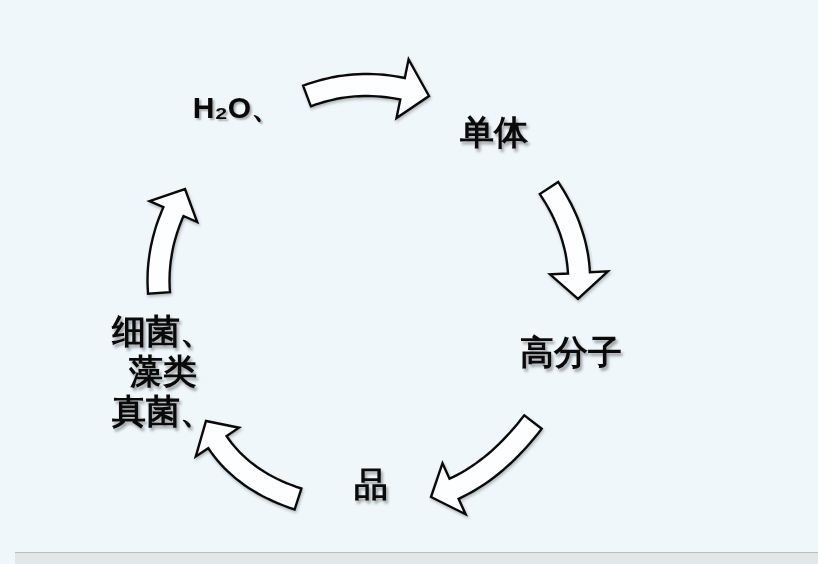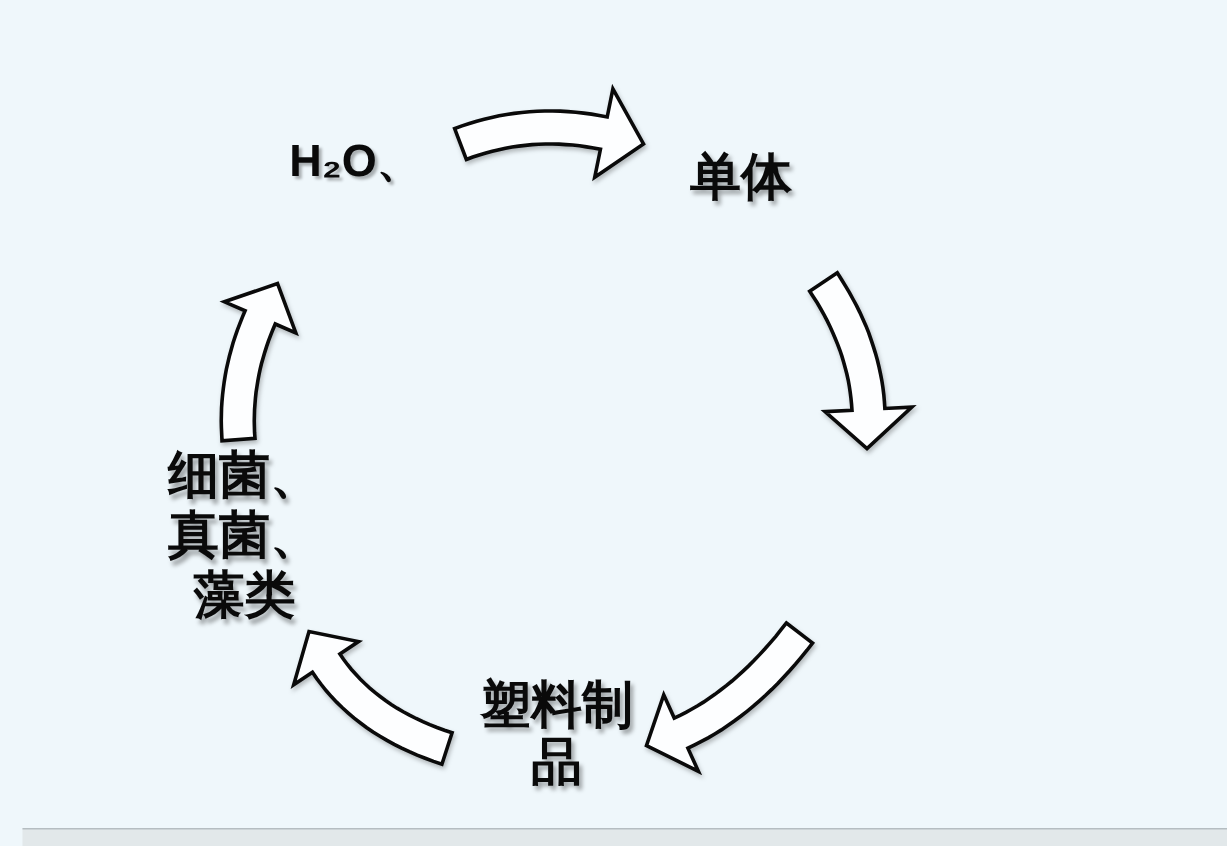--- a/index.html
+++ b/index.html
@@ -4,21 +4,21 @@
 <style>
   html,body{margin:0;padding:0;}
   body{width:818px;height:564px;overflow:hidden;background:var(--bg,#eff7fb);position:relative;}
   .stage{position:absolute;left:15px;top:0;width:818px;height:564px;}
   .footer-strip{position:absolute;left:0;top:552px;width:818px;height:12px;
     background:var(--footer,#e2e8ea);border-top:1px solid var(--line,#b5bdc1);z-index:0;}
   svg.arrow-layer{position:absolute;left:0;top:0;z-index:1;}
   svg.arrow-layer path{filter:drop-shadow(1.5px 2px 1.5px rgba(0,0,0,0.25));}
   .node{position:absolute;z-index:2;font-weight:bold;color:var(--text,#0a0a0a);white-space:nowrap;}
   .cjk{font-family:"Liberation Serif",serif;font-size:34px;line-height:38px;
-    text-shadow:2px 3px 3px rgba(0,0,0,0.35);}
+    text-shadow:2px 3px 3px rgba(0,0,0,0.35);margin-top:14px;}
   .sans{font-family:"Liberation Sans",sans-serif;font-size:30px;line-height:40px;
     text-shadow:2px 2px 2px rgba(0,0,0,0.3);}
   .center{text-align:center;}
   .node-water{left:162px;top:88px;width:120px;}
   .node-monomer{left:445px;top:100px;}
   .node-polymer{left:504px;top:320px;width:104px;}
   .node-plastic{left:303px;top:452px;width:106px;}
   .node-microbes{left:96px;top:300px;width:104px;line-height:40px;font-family:Liberation Mono, monospace;}
 </style>
 </head>
@@ -38,26 +38,26 @@
 
   <div class="node sans center node-water">
     <div>H₂O、</div>
   </div>
 
   <div class="node cjk node-monomer">
     <div>单体</div>
   </div>
 
   <div class="node cjk center node-polymer">
+    <div>高分子</div>
   </div>
 
   <div class="node cjk center node-plastic">
-    <div>塑料制</div>
     <div>品</div>
   </div>
 
   <div class="node cjk center node-microbes">
     <div>细菌、</div>
+    <div>藻类</div>
     <div>真菌、</div>
-    <div>藻类</div>
   </div>
 
 </div>
 
 </body></html>

